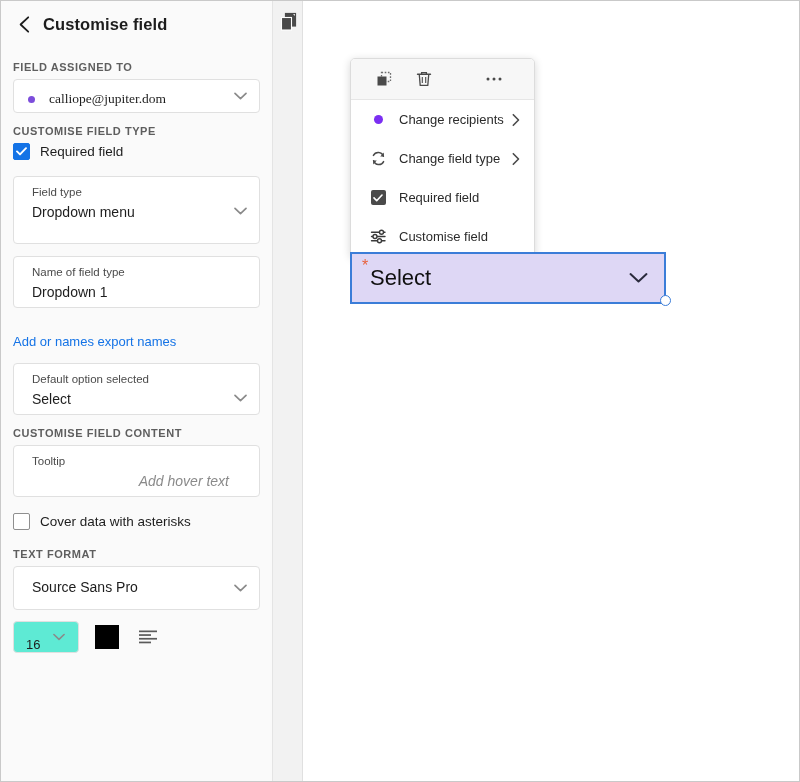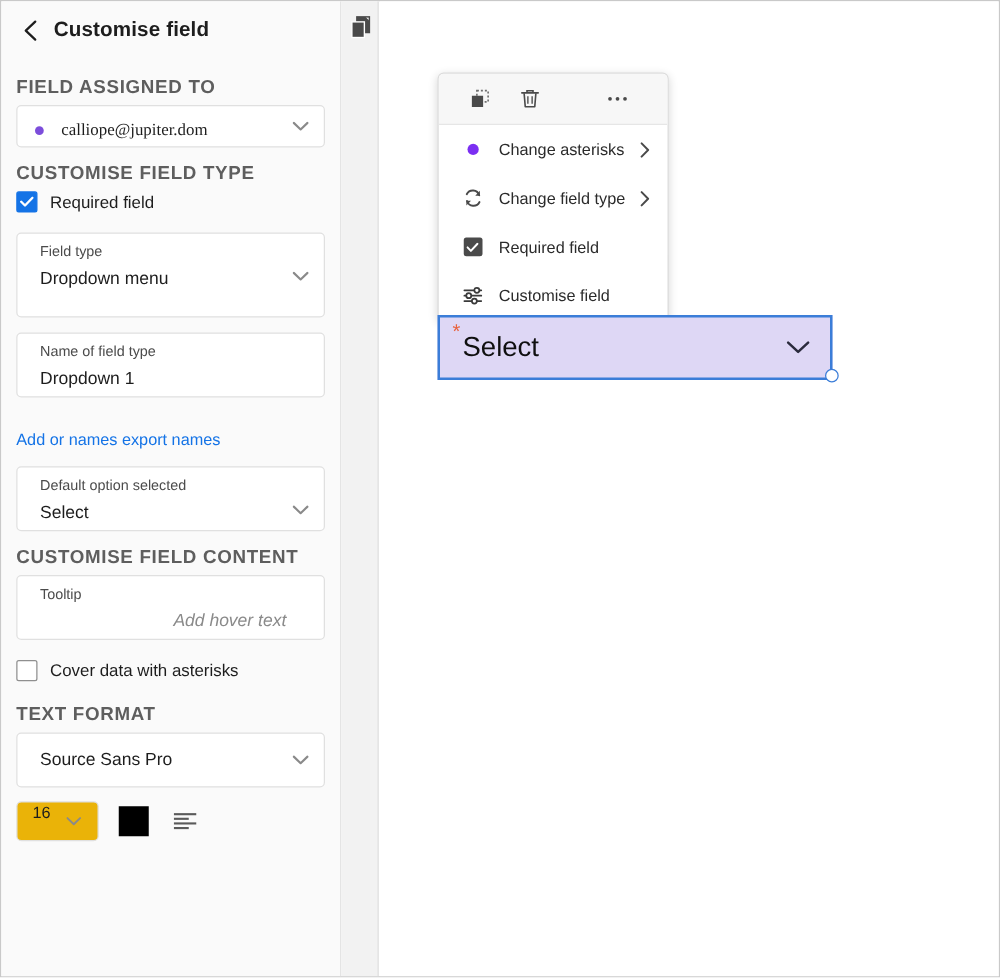--- a/index.html
+++ b/index.html
@@ -46,21 +46,21 @@
     cursor: pointer;
     margin-right: 8px;
   }
   .panel-title {
     font-size: 16.5px;
     font-weight: bold;
     color: #1d1d1d;
     letter-spacing: 0.1px;
   }
   .section-label {
-    font-size: 15px;
+    font-size: 11px;
     font-weight: bold;
     letter-spacing: 0.55px;
     color: #5e5e5e;
     margin: 0 0 6px 12px;
     text-transform: uppercase;
   }
   .field-box {
     position: relative;
     margin: 0 12px;
     background: #ffffff;
@@ -150,26 +150,26 @@
   }
   .fmt-row {
     display: flex;
     align-items: center;
     margin-left: 12px;
   }
   .size-select {
     position: relative;
     width: 66px;
     height: 32px;
-    background: #eab308;
+    background: #5eead4;
     border: 1px solid #e0e0e0;
     border-radius: 4px;
     box-sizing: border-box;
     display: flex;
-    align-items: flex-start;
+    align-items: flex-end;
     cursor: pointer;
   }
   .size-select .sv {
     font-size: 13px;
     color: #1d1d1d;
     padding-left: 12px;
   }
   .color-swatch {
     width: 24px; height: 24px;
     background: #000000;
@@ -471,21 +471,21 @@
             <circle cx="9" cy="3" r="1.5" fill="#4a4a4a"></circle>
             <circle cx="15" cy="3" r="1.5" fill="#4a4a4a"></circle>
           </svg>
         </div>
       </div>
 
       <div class="menu-item">
         <span class="mi-icon">
             <span class="mi-dot"></span>
           </span>
-        <span class="mi-label">Change asterisks</span>
+        <span class="mi-label">Change recipients</span>
         <span class="mi-arrow">
           <svg width="8" height="13" viewBox="0 0 8 13">
               <path d="M1.3 1.2 L6.5 6.5 L1.3 11.8" fill="none" stroke="#4a4a4a" stroke-width="1.6" stroke-linecap="round" stroke-linejoin="round"></path>
             </svg>
         </span>
       </div>
 
       <div class="menu-item">
         <span class="mi-icon">
           <svg width="17" height="17" viewBox="0 0 17 17">

